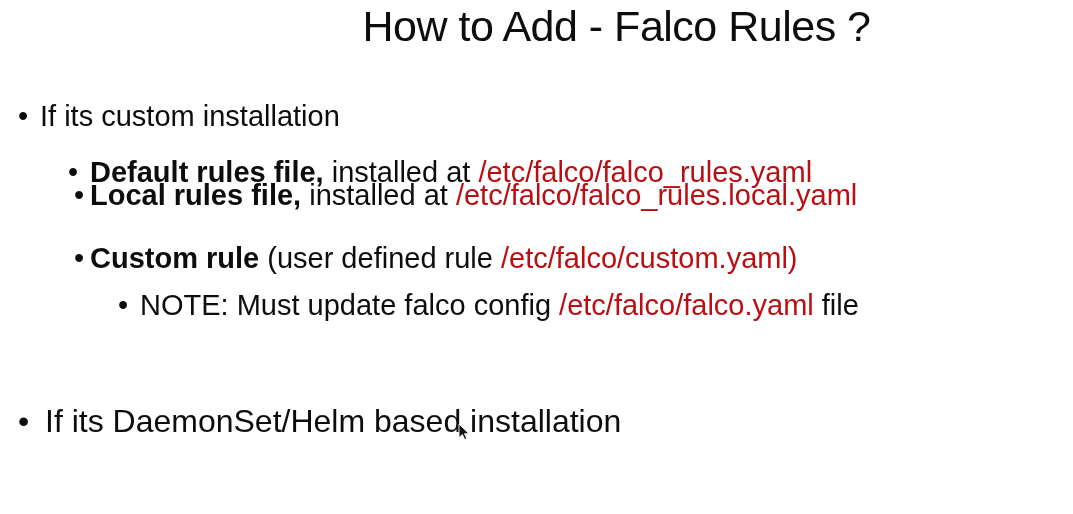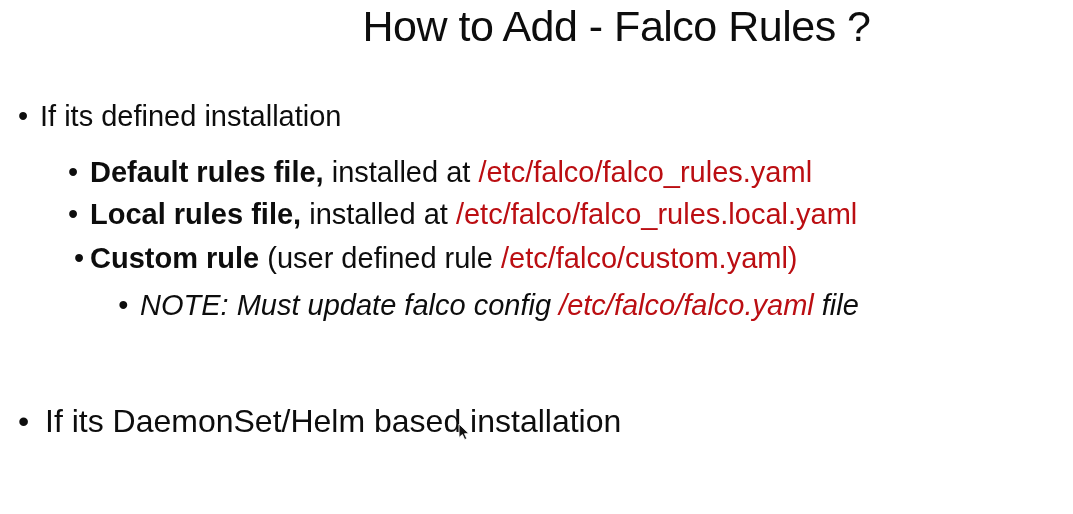--- a/index.html
+++ b/index.html
@@ -28,28 +28,28 @@
     white-space: pre;
   }
   .line {
     position: absolute;
     font-size: 29px;
     white-space: pre;
     line-height: 1.25;
   }
   .lvl1 { left: 18px; }
   .lvl2 { left: 68px; }
-  .lvl3 { left: 118px; font-style: italic; }
+  .lvl3 { left: 118px; }
   .bullet {
     display: inline-block;
     width: 22px;
   }
   .line-0 { top: 98px; }
   .line-1 { top: 146px; margin-top: 8px; }
-  .line-2 { top: 196px; }
+  .line-2 { top: 177px; text-align: center; }
   .line-3 { top: 240px; text-align: center; }
   .line-4 { top: 287px; }
   .line-5 { top: 401px; font-size: 32px; }
   .line-5 .bullet { width: 27px; }
   .line-6 { top: 456px; font-size: 30px; }
   .line-6 .bullet { width: 19px; }
   .bold { font-weight: bold; }
   .red  { color: var(--red, #bb0e12); }
   .cursor {
     position: absolute;
@@ -59,21 +59,21 @@
     height: 18px;
   }
 </style>
 </head>
 <body>
 
 <div class="slide">
 
   <div class="title">How to Add - Falco Rules ?</div>
 
-  <div class="line line-0 lvl1"><span class="bullet">•</span><span>If its defined installation</span></div>
+  <div class="line line-0 lvl1"><span class="bullet">•</span><span>If its custom installation</span></div>
 
   <div class="line line-1 lvl2"><span class="bullet">•</span><span class="bold">Default rules file,</span><span> installed at </span><span class="red">/etc/falco/falco_rules.yaml</span></div>
 
   <div class="line line-2 lvl2"><span class="bullet">•</span><span class="bold">Local rules file,</span><span> installed at </span><span class="red">/etc/falco/falco_rules.local.yaml</span></div>
 
   <div class="line line-3 lvl2"><span class="bullet">•</span><span class="bold">Custom rule</span><span> (user defined rule </span><span class="red">/etc/falco/custom.yaml)</span></div>
 
   <div class="line line-4 lvl3"><span class="bullet">•</span><span>NOTE: Must update falco config </span><span class="red">/etc/falco/falco.yaml</span><span> file</span></div>
 
   <div class="line line-5 lvl1"><span class="bullet">•</span><span>If its DaemonSet/Helm based installation</span></div>

